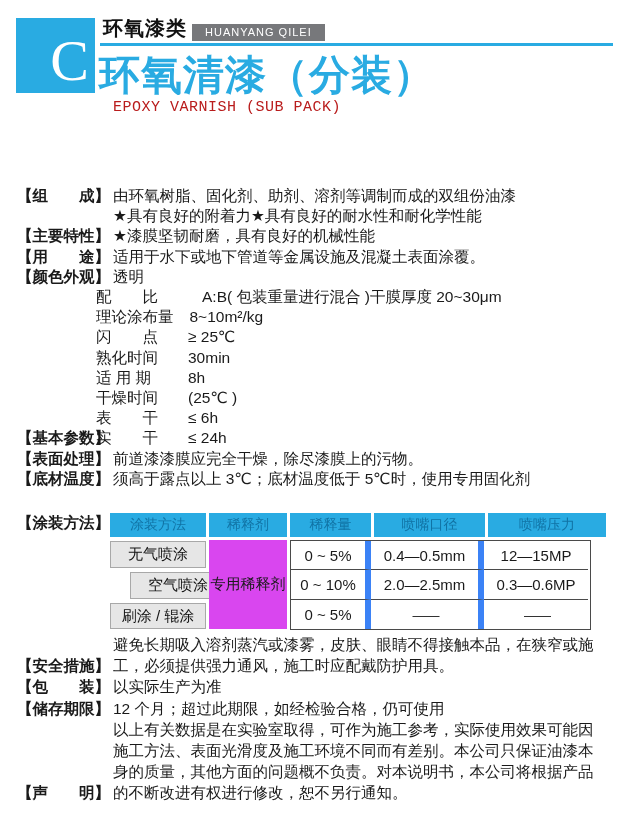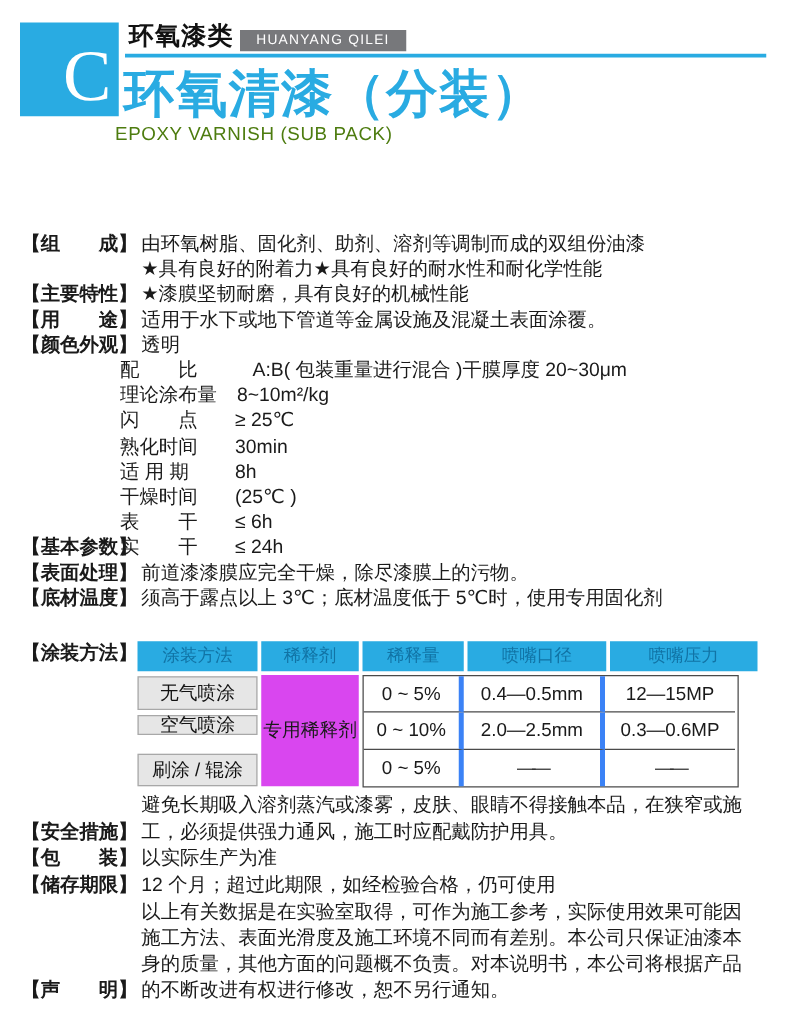--- a/index.html
+++ b/index.html
@@ -31,22 +31,22 @@
   .head-rule {
     position:absolute; left:100px; top:43px; width:513px; height:3px;
     background:#29ABE2;
   }
   .page-title {
     position:absolute; left:99px; top:48px;
     font-size:41px; font-weight:bold; color:#29ABE2; letter-spacing:1px;
     white-space:nowrap;
   }
   .page-subtitle {
-    position:absolute; left:92px; top:99px;
-    font-size:15px; color:#4d7c0f; letter-spacing:0.5px;
+    position:absolute; left:113px; top:99px;
+    font-size:15px; color:#b91c1c; letter-spacing:0.5px;font-family:Liberation Mono, monospace;
   }
   
   .chunk-a {
     position:absolute; left:17px; top:186px; width:606px;
     font-size:15.5px; line-height:20.2px;
   }
   .chunk-b {
     position:absolute; left:17px; top:634px; width:606px;
     font-size:15.5px; line-height:21.2px;
   }
@@ -74,35 +74,35 @@
   .pt-h2 { left:99px;  width:78px; }
   .pt-h3 { left:180px; width:81px; }
   .pt-h4 { left:264px; width:111px; }
   .pt-h5 { left:378px; width:118px; }
   .pt-method {
     position:absolute; left:0; width:96px; background:#E6E6E6;
     border:1px solid #A8A8A8; font-size:15px; color:#111;
     display:flex; align-items:center; justify-content:center; white-space:nowrap;
   }
   .pt-m1 { top:28px; height:27px; }
-  .pt-m2 { top:59px; height:16px; }
+  .pt-m2 { top:59px; height:27px;margin-left:20px; }
   .pt-m3 { top:90px; height:26px; }
   .pt-thinner {
     position:absolute; left:99px; top:27px; width:78px; height:89px;
     background:#d946ef; font-size:15px;
     display:flex; align-items:center; justify-content:center; white-space:nowrap;
   }
   .pt-values {
     position:absolute; left:180px; top:27px; width:301px; height:90px;
     border:1px solid #4a4a4a; background:#fff;
     display:grid; grid-template-columns:80px 113px 104px; grid-template-rows:1fr 1fr 1fr;
   }
   .pt-cell {
     font-size:15px; display:flex; align-items:center; justify-content:center;
-    border-right:4px solid #3b82f6; border-bottom:1px solid #4a4a4a; white-space:nowrap;
+    border-right:6px solid #3b82f6; border-bottom:1px solid #4a4a4a; white-space:nowrap;
   }
   .pt-cell.last-col { border-right:none; }
   .pt-cell.last-row { border-bottom:none; }
   .dash-text { letter-spacing:-3px; color:#333; }
 </style>
 </head>
 <body>
 
 <div class="c-block">
   <span>C</span>

